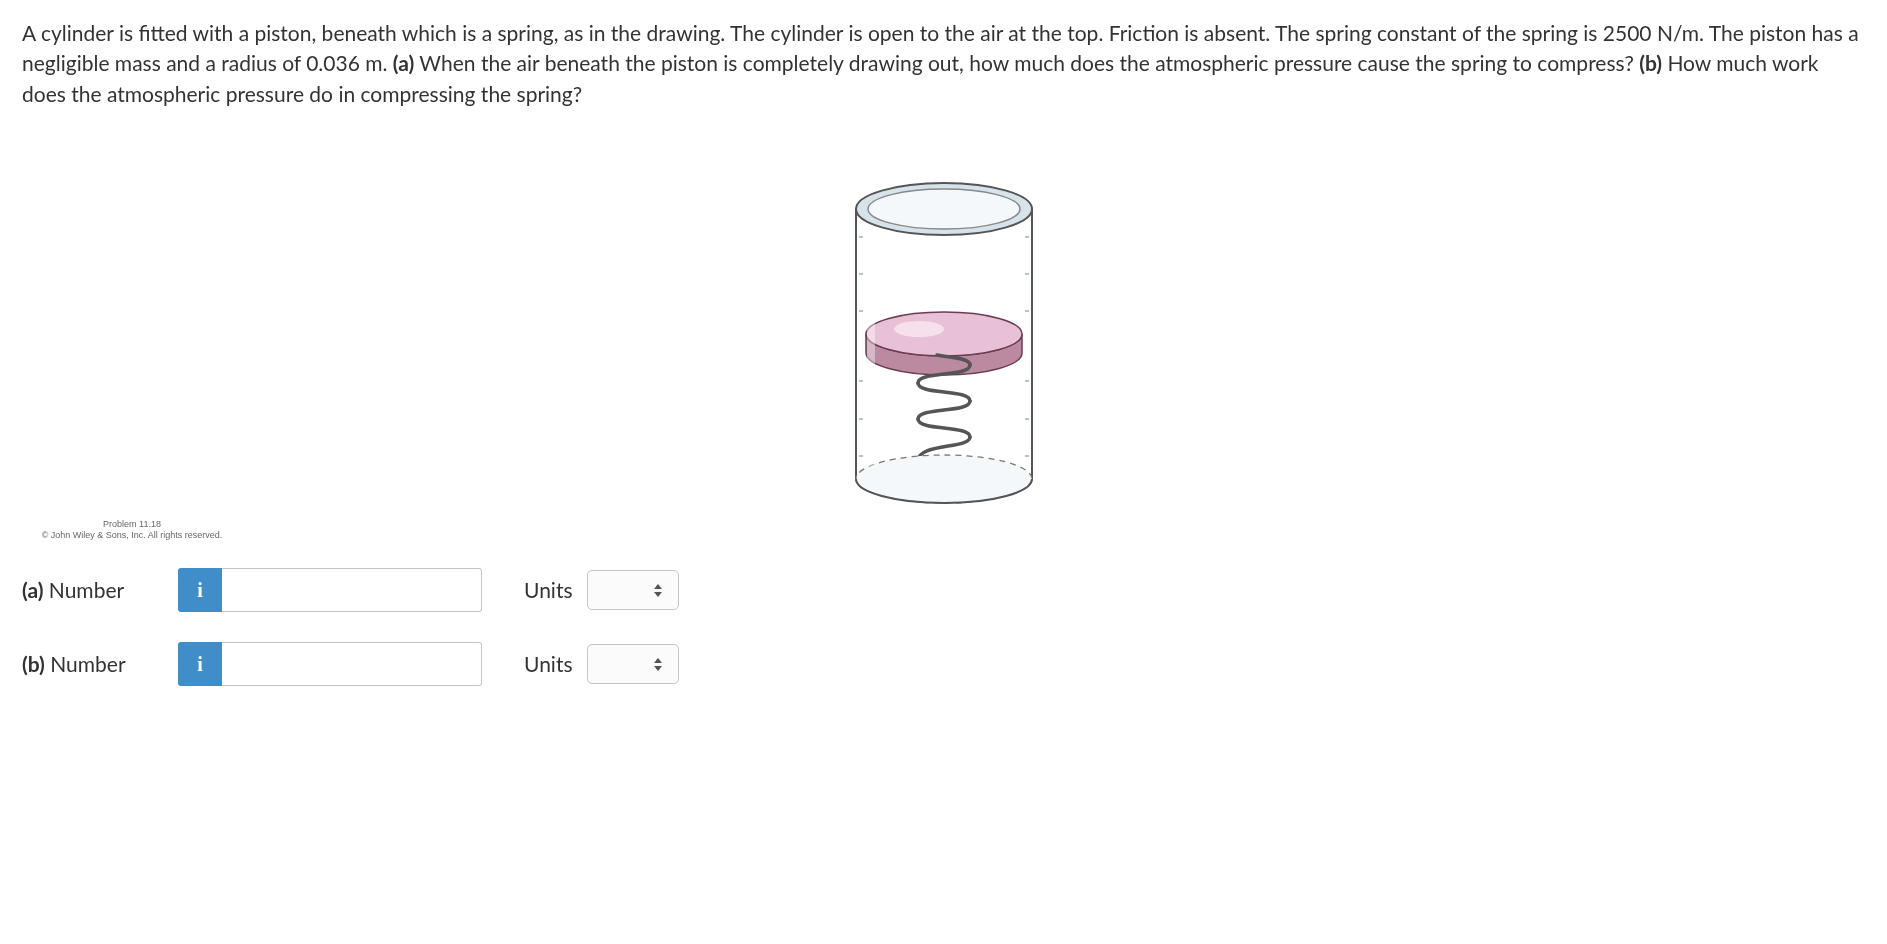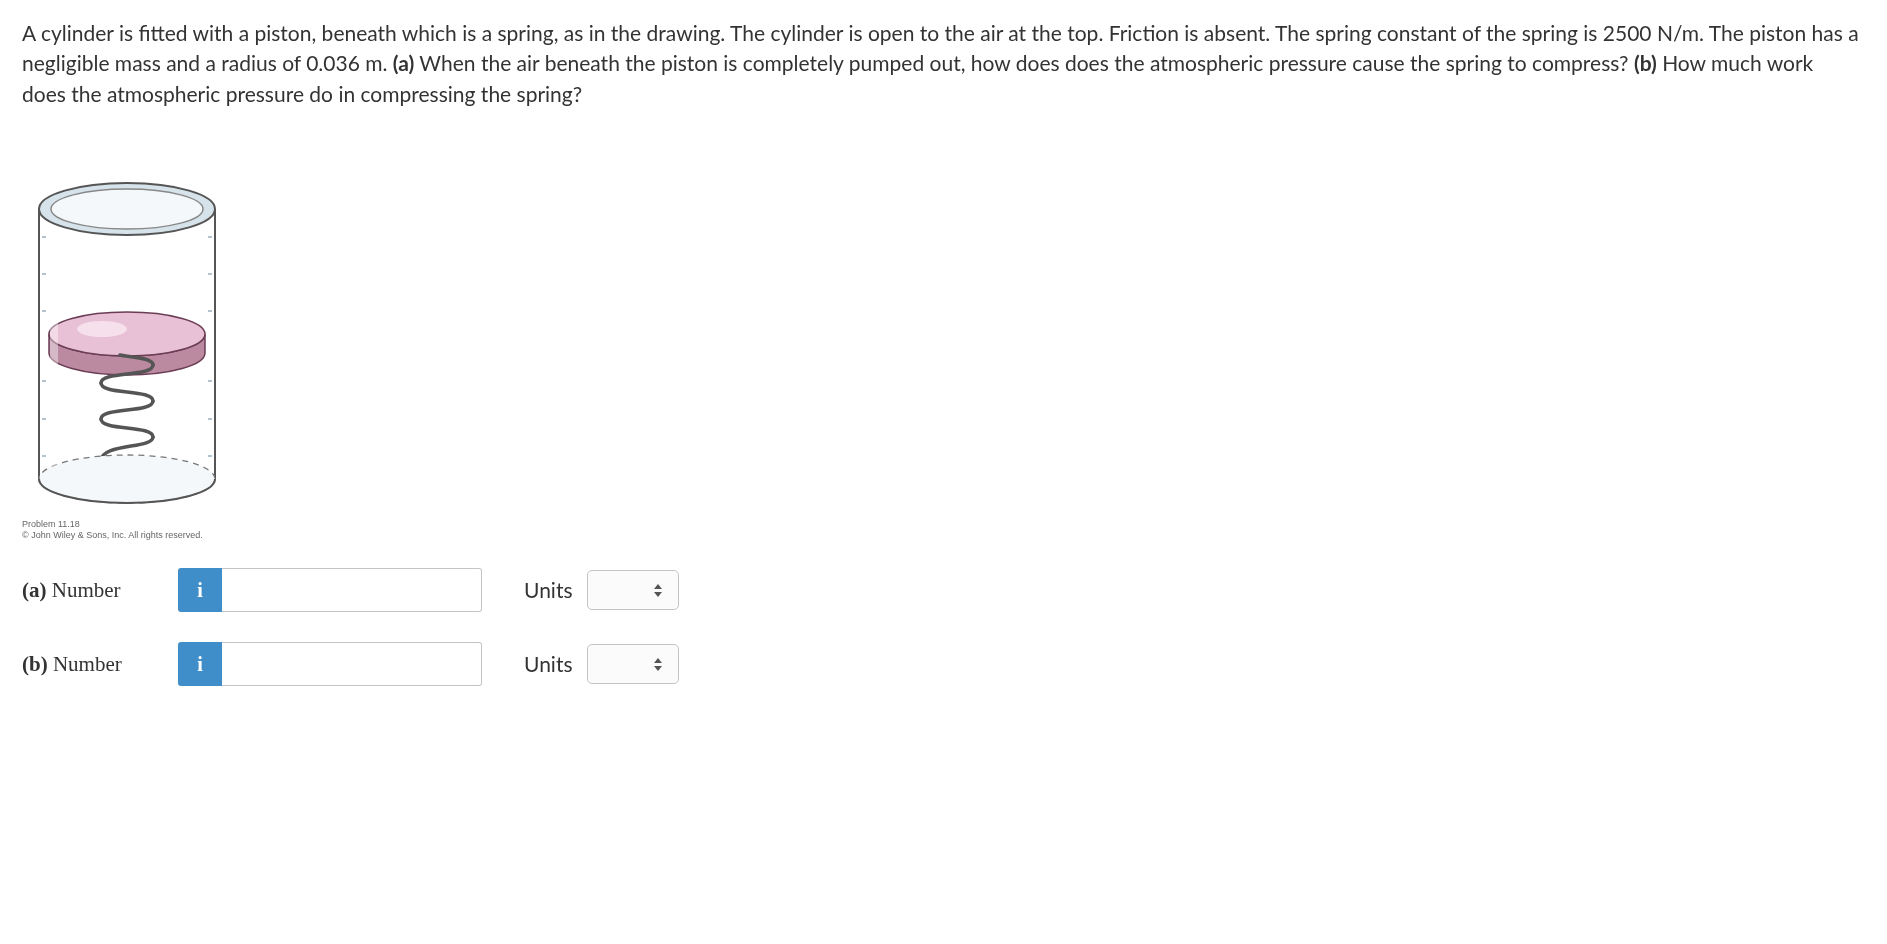--- a/index.html
+++ b/index.html
@@ -13,39 +13,39 @@
     box-sizing: border-box;
     line-height: 1.45;
   }
   .problem-text {
     max-width: 1840px;
   }
   .problem-text b { font-weight: 700; }
   .figure {
     margin-top: 70px;
     margin-bottom: 28px;
+    text-align: center;
   }
   .copyright {
     font-family: Arial, sans-serif;
     font-size: 9px;
     color: #666;
     line-height: 1.2;
     margin-top: 2px;
     width: 220px;
   }
   .answers { margin-top: 28px; }
   .ans-row {
     display: flex;
     align-items: center;
     margin-bottom: 30px;
   }
   .ans-row .part-label {
     width: 156px;
     font-size: 21px;
-    font-family: Liberation Serif, serif;
   }
   .ans-row .part-label b { font-weight: 700; }
   .input-group {
     display: flex;
     align-items: stretch;
     height: 44px;
   }
   .info-icon {
     width: 44px;
     background: #3f8ec9;
@@ -108,21 +108,21 @@
   .units-select .stepper::after {
     border-top: 5px solid #555;
   }
 </style>
 </head>
 <body>
 
 <div class="problem-text">
   <span>A cylinder is fitted with a piston, beneath which is a spring, as in the drawing. The cylinder is open to the air at the top. Friction is absent. The spring constant of the spring is 2500 N/m. The piston has a negligible mass and a radius of 0.036 m. </span>
   <b>(a)</b>
-  <span> When the air beneath the piston is completely pumped out, how does does the atmospheric pressure cause the spring to compress? </span>
+  <span> When the air beneath the piston is completely drawing out, how much does the atmospheric pressure cause the spring to compress? </span>
   <b>(b)</b>
   <span> How much work does the atmospheric pressure do in compressing the spring?</span>
 </div>
 
 <div class="figure">
   <svg width="210" height="330" viewBox="0 0 210 330">
 
     <ellipse cx="105" cy="30" rx="88" ry="26" fill="#d7e3ea" stroke="#555" stroke-width="2"></ellipse>
 
     <ellipse cx="105" cy="30" rx="76" ry="20" fill="#f4f8fb" stroke="#888" stroke-width="1.5"></ellipse>

